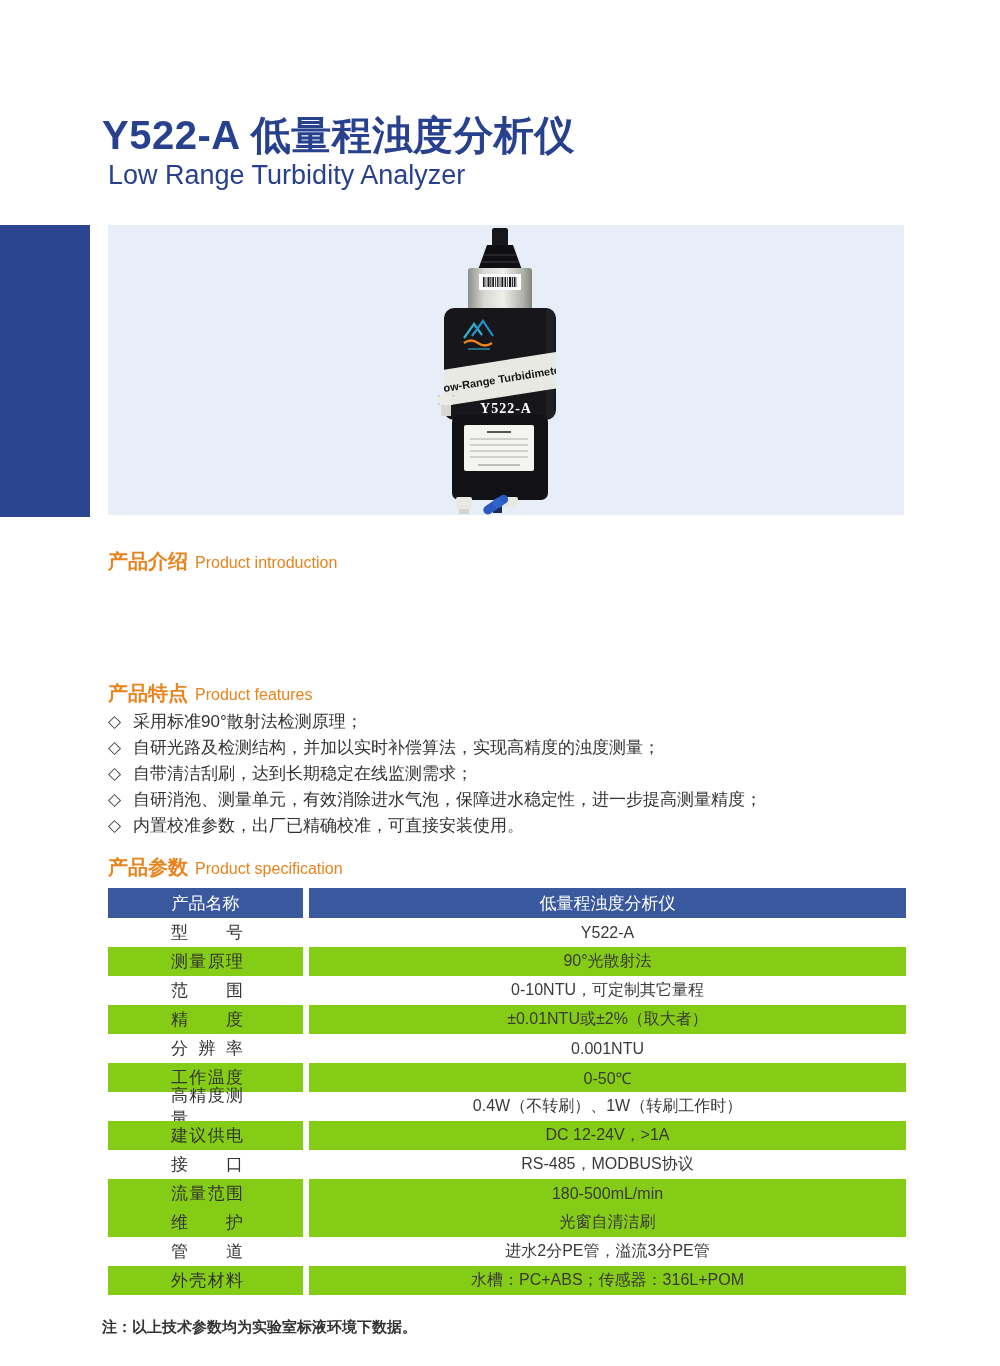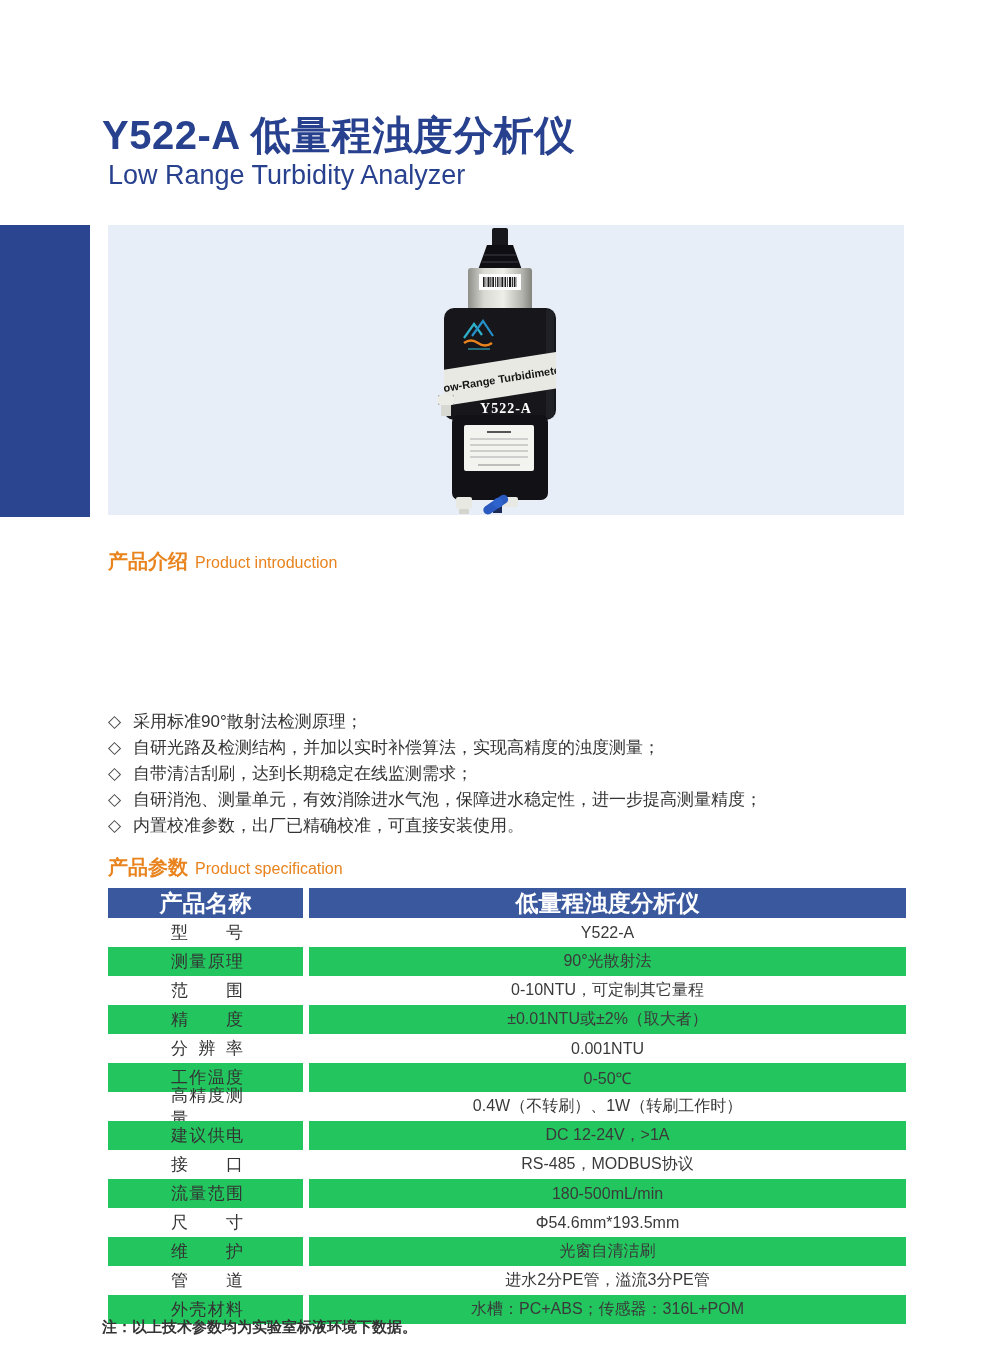--- a/index.html
+++ b/index.html
@@ -52,24 +52,24 @@
   .cell-l {
     width:195px; box-sizing:border-box; display:flex; align-items:center;
     padding-left:63px; background:transparent;
   }
   .cell-r {
     flex:1; display:flex; align-items:center; justify-content:center;
     font-size:16px; color:#3a3a3a; white-space:nowrap;
   }
   .spec-row.header .cell-l,
   .spec-row.header .cell-r {
-    background:#39589E; color:#ffffff; font-weight:bold; font-size:23px;
+    background:#39589E; color:#ffffff; font-weight:normal; font-size:17px;
     justify-content:center; padding-left:0;
   }
-  .spec-row.odd .cell-l, .spec-row.odd .cell-r { background:#22c55e; }
+  .spec-row.odd .cell-l, .spec-row.odd .cell-r { background:#84cc16; }
   .spec-label {
     display:inline-block; width:72px; font-size:17px; color:#333333;
     text-align:justify; text-align-last:justify;
   }
   .note {
     position:absolute; left:102px; top:1318px;
     font-size:15px; color:#333333; font-weight:700; white-space:nowrap;
   }
 </style>
 </head>
@@ -149,20 +149,23 @@
         <rect x="82" y="275" width="28" height="9" rx="4.5" fill="#2a5ac0" transform="rotate(-34 96 280)"></rect>
         <circle cx="98" cy="278" r="5" fill="#2f63cc"></circle>
       </g>
     </svg>
   </div>
 
   <div class="section-heading intro-heading">
     <span class="h-zh">产品介绍</span><span class="h-en">Product introduction</span>
   </div>
 
+  <div class="section-heading features-heading">
+    <span class="h-zh">产品特点</span><span class="h-en">Product features</span>
+  </div>
   <div class="features-list">
       <div class="feature-item">
         <span class="bullet">◇</span>
         <span>采用标准90°散射法检测原理；</span>
       </div>
       <div class="feature-item">
         <span class="bullet">◇</span>
         <span>自研光路及检测结构，并加以实时补偿算法，实现高精度的浊度测量；</span>
       </div>
       <div class="feature-item">
@@ -242,26 +245,20 @@
             <span class="spec-label">接口</span>
           </div>
           <div class="cell-r">RS-485，MODBUS协议</div>
         </div>
         <div class="spec-row odd">
           <div class="cell-l">
             <span class="spec-label">流量范围</span>
           </div>
           <div class="cell-r">180-500mL/min</div>
         </div>
-        <div class="spec-row">
-          <div class="cell-l">
-            <span class="spec-label">尺寸</span>
-          </div>
-          <div class="cell-r">Φ54.6mm*193.5mm</div>
-        </div>
         <div class="spec-row odd">
           <div class="cell-l">
             <span class="spec-label">维护</span>
           </div>
           <div class="cell-r">光窗自清洁刷</div>
         </div>
         <div class="spec-row">
           <div class="cell-l">
             <span class="spec-label">管道</span>
           </div>

